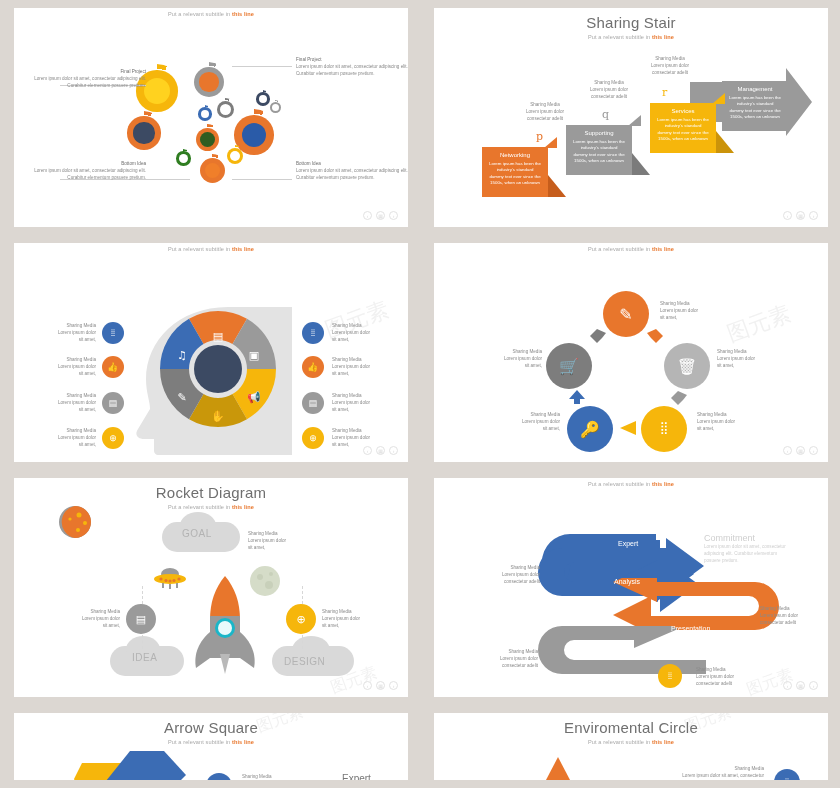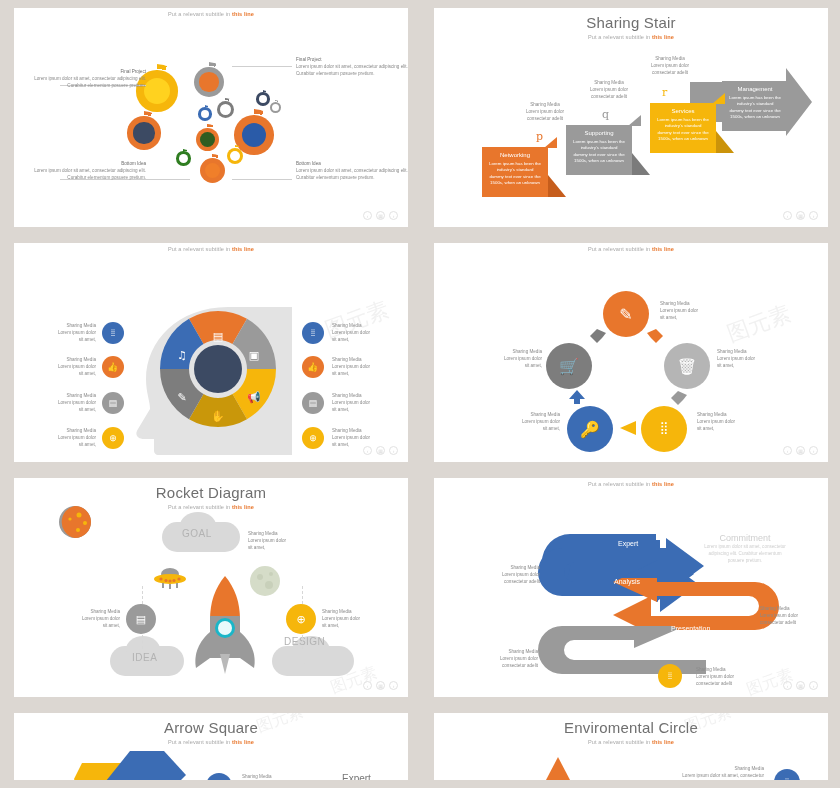--- a/index.html
+++ b/index.html
@@ -460,21 +460,21 @@
     <div class="cloud" style="left:148px;top:44px;width:78px;height:30px;border-radius:20px;"></div>
     <div class="cloud" style="left:166px;top:34px;width:36px;height:28px;"></div>
     <div class="cloudlabel" style="left:168px;top:50px;">GOAL</div>
 
     <div class="cloud" style="left:96px;top:168px;width:74px;height:30px;border-radius:20px;"></div>
     <div class="cloud" style="left:112px;top:158px;width:34px;height:28px;"></div>
     <div class="cloudlabel" style="left:118px;top:174px;">IDEA</div>
 
     <div class="cloud" style="left:258px;top:168px;width:82px;height:30px;border-radius:20px;"></div>
     <div class="cloud" style="left:278px;top:158px;width:38px;height:28px;"></div>
-    <div class="cloudlabel" style="left:270px;top:158px;text-align:right;">DESIGN</div>
+    <div class="cloudlabel" style="left:270px;top:178px;text-align:right;">DESIGN</div>
 
     <div class="bubble" style="left:112px;top:126px;width:30px;height:30px;background:#9a9a9a;font-size:11px;">▤</div>
     <div class="bubble" style="left:272px;top:126px;width:30px;height:30px;background:#f6b60b;font-size:11px;">⊕</div>
 
     <div class="dots" style="left:128px;top:108px;height:18px;"></div>
     <div class="dots" style="left:128px;top:157px;height:14px;"></div>
     <div class="dots" style="left:288px;top:108px;height:18px;"></div>
     <div class="dots" style="left:288px;top:157px;height:14px;"></div>
 
     <div class="cap" style="left:234px;top:52px;width:72px;">
@@ -534,21 +534,21 @@
       <path d="M96 -16 L96 22 L140 3 Z" fill="#9a9a9a"></path>
     </svg>
 
     <div class="alab" style="left:184px;top:62px;">Expert</div>
     <div class="alab" style="left:180px;top:100px;">Analysis</div>
     <div class="alab" style="left:237px;top:147px;">Presentation</div>
     <div class="alab" style="left:167px;top:197px;">SmartArt</div>
 
     <div class="bubble" style="left:224px;top:186px;width:24px;height:24px;background:#f6b60b;font-size:9px;">⦙⦙</div>
 
-    <div style="position:absolute;left:270px;top:55px;width:82px;text-align:center;color:#cfcfcf;">
+    <div style="position:absolute;left:270px;top:55px;width:82px;text-align:left;color:#cfcfcf;">
       <div style="font-size:9px;">Commitment</div>
       <div style="font-size:4.6px;line-height:1.55;">Lorem ipsum dolor sit amet, consectetur adipiscing elit. Curabitur elementum posuere pretium.</div>
     </div>
 
     <div class="cap r" style="left:34px;top:86px;width:72px;">
       <div>Sharing Media</div>
       <div>Lorem ipsum dolor</div>
       <div>consectetur adelit</div>
     </div>
     <div class="cap" style="left:326px;top:127px;width:74px;">

